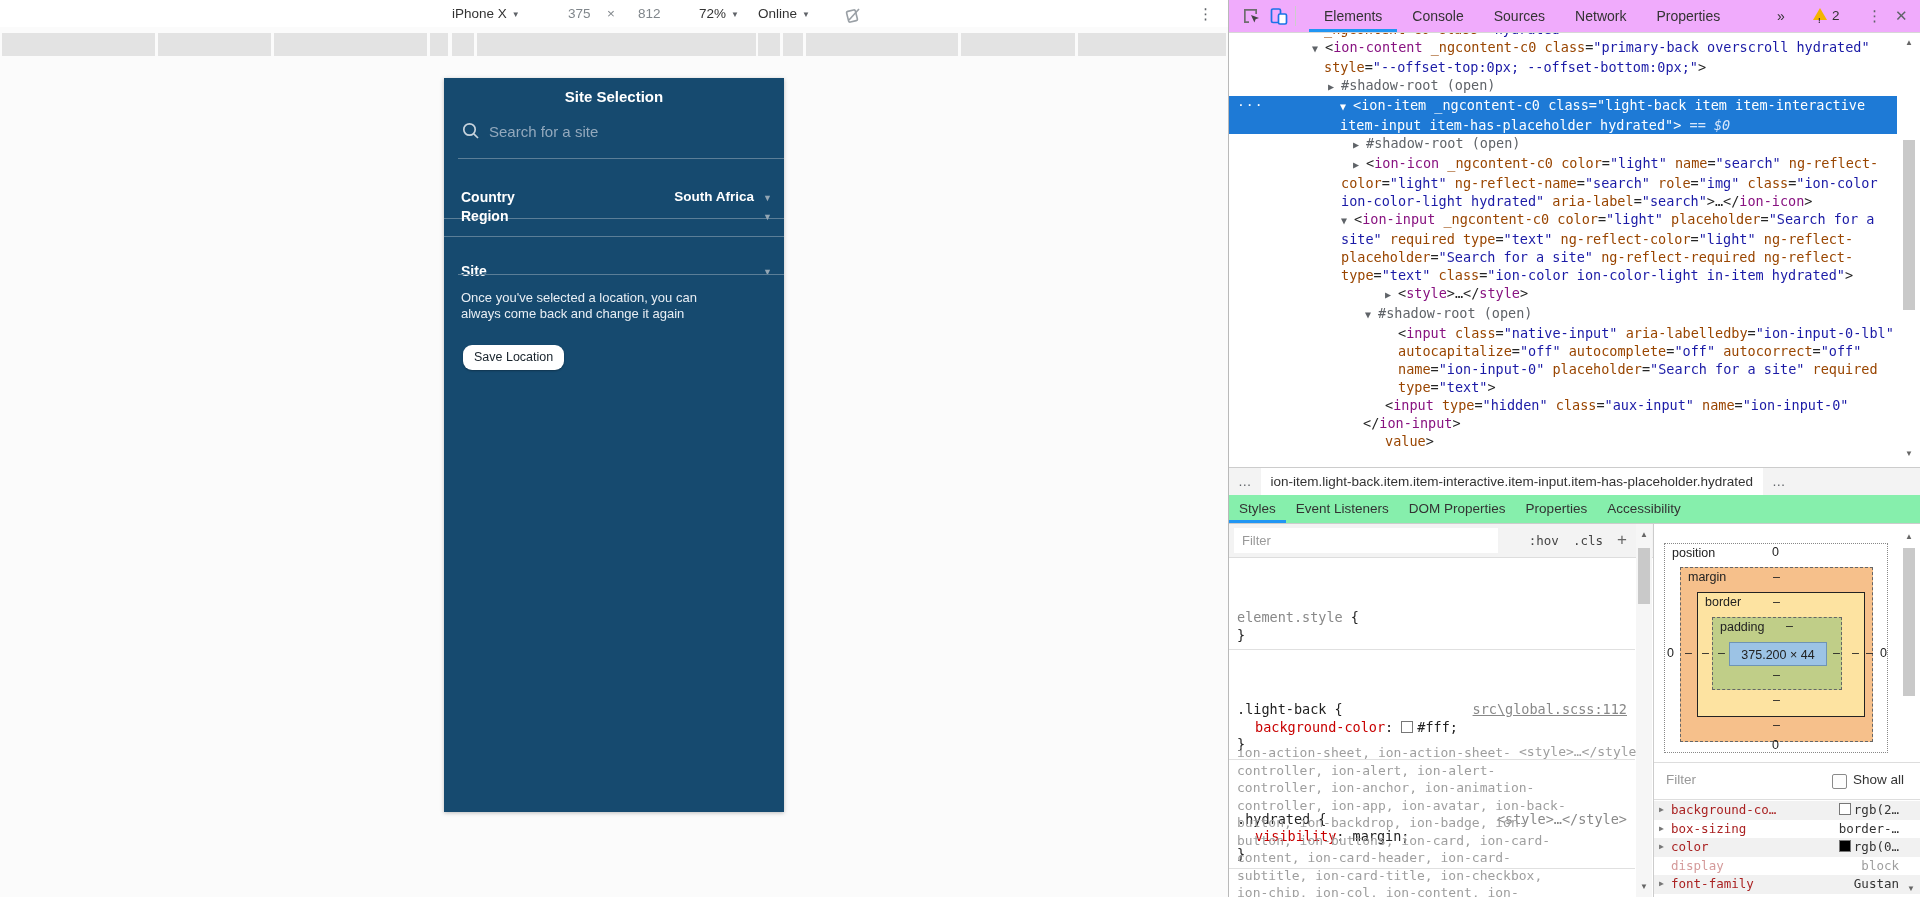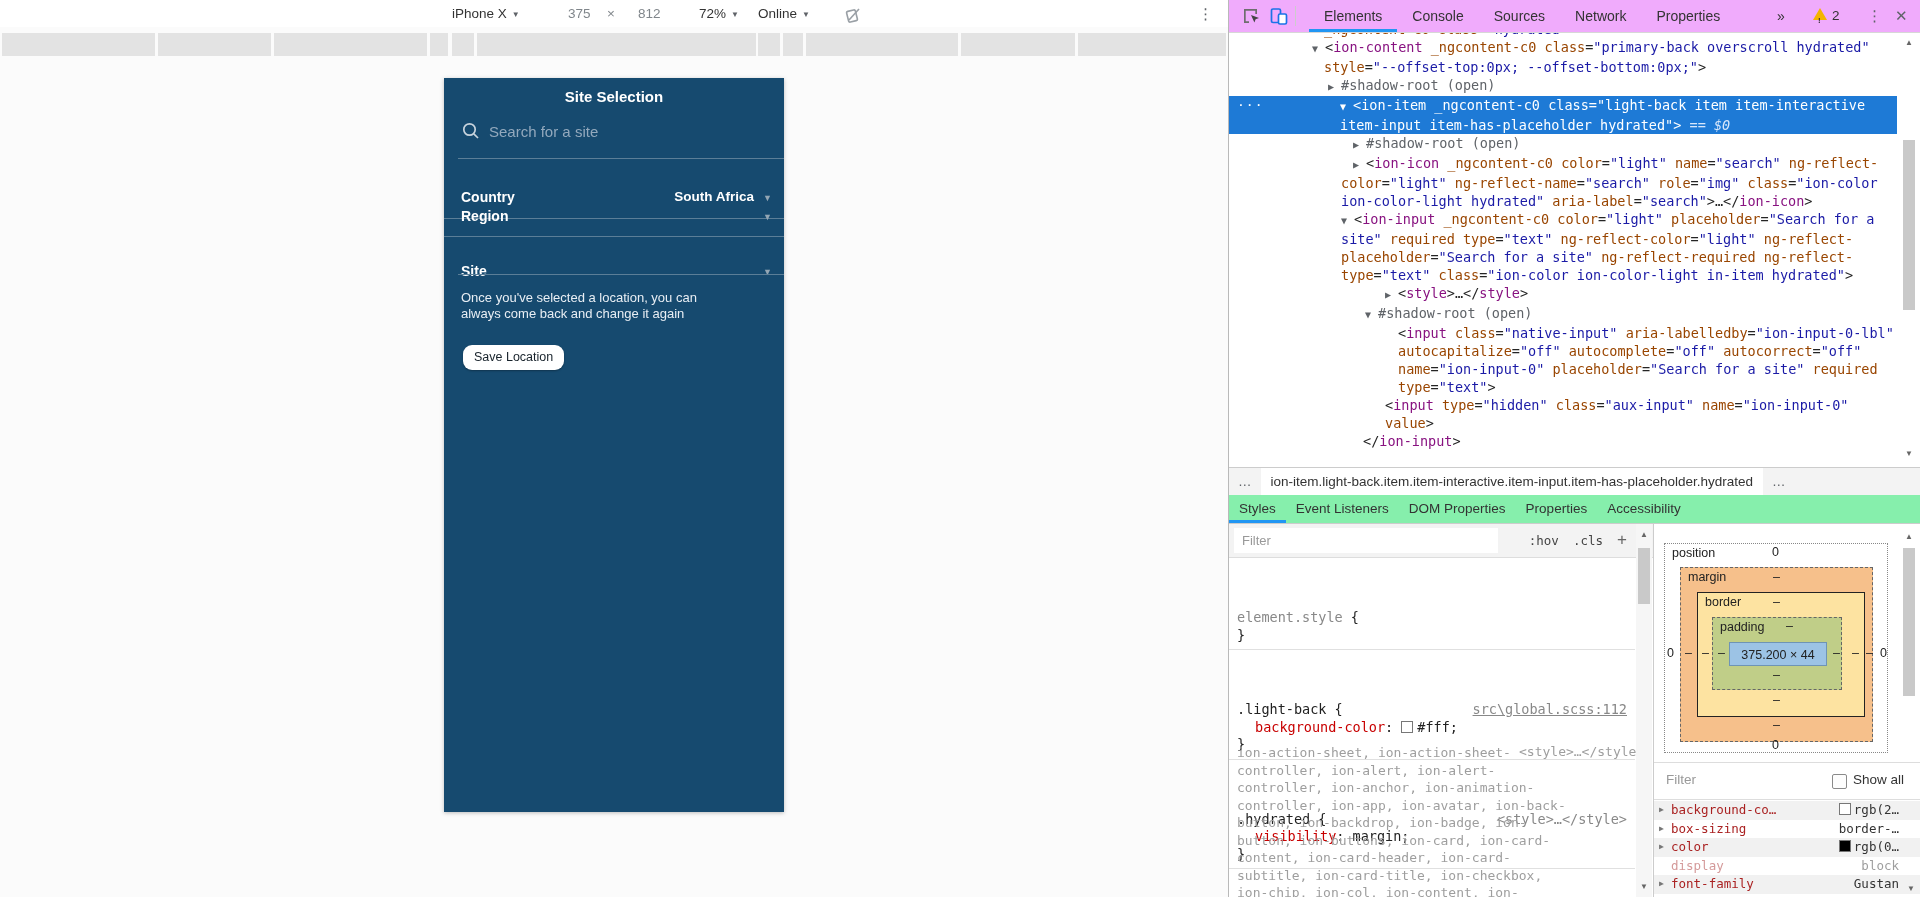--- a/index.html
+++ b/index.html
@@ -221,22 +221,22 @@
         <div class="line" style="padding-left: 112px;"><span class="tk-val">site"</span><span class="tk-pl"> </span><span class="tk-attr">required</span><span class="tk-pl"> </span><span class="tk-attr">type</span><span class="tk-pl">=</span><span class="tk-val">"text"</span><span class="tk-pl"> </span><span class="tk-attr">ng-reflect-color</span><span class="tk-pl">=</span><span class="tk-val">"light"</span><span class="tk-pl"> </span><span class="tk-attr">ng-reflect-</span></div>
         <div class="line" style="padding-left: 112px;"><span class="tk-attr">placeholder</span><span class="tk-pl">=</span><span class="tk-val">"Search for a site"</span><span class="tk-pl"> </span><span class="tk-attr">ng-reflect-required</span><span class="tk-pl"> </span><span class="tk-attr">ng-reflect-</span></div>
         <div class="line" style="padding-left: 112px;"><span class="tk-attr">type</span><span class="tk-pl">=</span><span class="tk-val">"text"</span><span class="tk-pl"> </span><span class="tk-attr">class</span><span class="tk-pl">=</span><span class="tk-val">"ion-color ion-color-light in-item hydrated"</span><span class="tk-pl">&gt;</span></div>
         <div class="line" style="padding-left: 156px;"><span class="tk-ar">▶</span><span class="tk-pl">&lt;</span><span class="tk-tag">style</span><span class="tk-pl">&gt;…&lt;/</span><span class="tk-tag">style</span><span class="tk-pl">&gt;</span></div>
         <div class="line" style="padding-left: 136px;"><span class="tk-ar">▼</span><span class="tk-gr">#shadow-root (open)</span></div>
         <div class="line" style="padding-left: 169px;"><span class="tk-pl">&lt;</span><span class="tk-tag">input</span><span class="tk-pl"> </span><span class="tk-attr">class</span><span class="tk-pl">=</span><span class="tk-val">"native-input"</span><span class="tk-pl"> </span><span class="tk-attr">aria-labelledby</span><span class="tk-pl">=</span><span class="tk-val">"ion-input-0-lbl"</span></div>
         <div class="line" style="padding-left: 169px;"><span class="tk-attr">autocapitalize</span><span class="tk-pl">=</span><span class="tk-val">"off"</span><span class="tk-pl"> </span><span class="tk-attr">autocomplete</span><span class="tk-pl">=</span><span class="tk-val">"off"</span><span class="tk-pl"> </span><span class="tk-attr">autocorrect</span><span class="tk-pl">=</span><span class="tk-val">"off"</span></div>
         <div class="line" style="padding-left: 169px;"><span class="tk-attr">name</span><span class="tk-pl">=</span><span class="tk-val">"ion-input-0"</span><span class="tk-pl"> </span><span class="tk-attr">placeholder</span><span class="tk-pl">=</span><span class="tk-val">"Search for a site"</span><span class="tk-pl"> </span><span class="tk-attr">required</span></div>
         <div class="line" style="padding-left: 169px;"><span class="tk-attr">type</span><span class="tk-pl">=</span><span class="tk-val">"text"</span><span class="tk-pl">&gt;</span></div>
         <div class="line" style="padding-left: 156px;"><span class="tk-pl">&lt;</span><span class="tk-tag">input</span><span class="tk-pl"> </span><span class="tk-attr">type</span><span class="tk-pl">=</span><span class="tk-val">"hidden"</span><span class="tk-pl"> </span><span class="tk-attr">class</span><span class="tk-pl">=</span><span class="tk-val">"aux-input"</span><span class="tk-pl"> </span><span class="tk-attr">name</span><span class="tk-pl">=</span><span class="tk-val">"ion-input-0"</span></div>
+        <div class="line" style="padding-left: 134px;"><span class="tk-pl">&lt;/</span><span class="tk-tag">ion-input</span><span class="tk-pl">&gt;</span></div>
         <div class="line" style="padding-left: 156px;"><span class="tk-attr">value</span><span class="tk-pl">&gt;</span></div>
-        <div class="line" style="padding-left: 134px;"><span class="tk-pl">&lt;/</span><span class="tk-tag">ion-input</span><span class="tk-pl">&gt;</span></div>
       </div>
 
     <span class="sb-arrow" style="left:676px;top:38px">▲</span>
     <div class="sb-thumb" style="left:674px;top:140px;width:12px;height:170px"></div>
     <span class="sb-arrow" style="left:676px;top:449px">▼</span>
 
     <div id="breadcrumb">
       <span class="dots">…</span>
       <span id="crumb">ion-item.light-back.item.item-interactive.item-input.item-has-placeholder.hydrated</span>
       <span class="dots">…</span>

